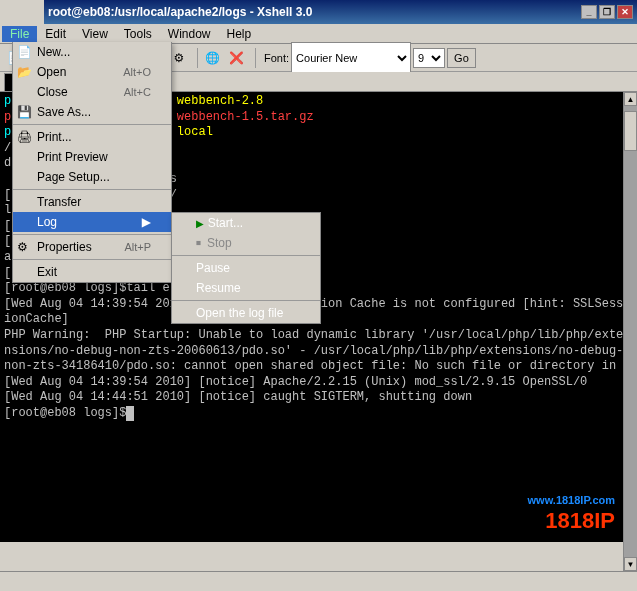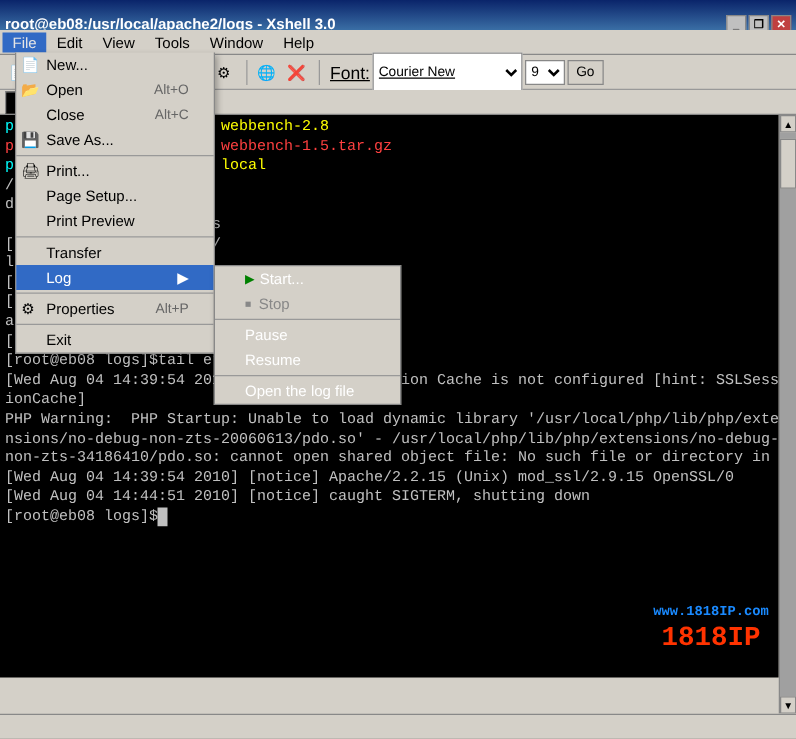--- a/index.html
+++ b/index.html
@@ -4,24 +4,26 @@
   <style>
     * { margin: 0; padding: 0; box-sizing: border-box; }
     body { width: 637px; height: 591px; overflow: hidden; font-family: 'Segoe UI', Tahoma, sans-serif; font-size: 12px; background: #d4d0c8; }
 
     
     #titlebar {
       background: linear-gradient(to bottom, #0a246a, #3a6ea5);
       color: white;
       height: 22px;
       display: flex;
+      align-items: center;
       padding: 12px 4px;
       font-size: 12px;
       font-weight: bold;
       user-select: none;
+      margin-left: 44px;
     }
     #titlebar .title { flex: 1; }
     #titlebar .win-buttons { display: flex; gap: 2px; }
     .win-btn {
       width: 16px; height: 14px;
       background: #c0c0c0;
       border: 1px solid #888;
       font-size: 9px;
       display: flex; align-items: center; justify-content: center;
       cursor: pointer;
@@ -38,48 +40,47 @@
       align-items: center;
       padding: 0 2px;
       font-size: 12px;
     }
     .menu-item {
       padding: 1px 8px;
       cursor: pointer;
       position: relative;
     }
     .menu-item:hover, .menu-item.active { background: #316ac5; color: white; }
-    .menu-item.active { background: #316ac5; color: #e5e5e5; }
+    .menu-item.active { background: #316ac5; color: #86efac; }
 
     
     #toolbar {
       background: #d4d0c8;
       border-bottom: 1px solid #999;
       height: 28px;
       display: flex;
       align-items: center;
       padding: 2px 4px;
       gap: 2px;
     }
     .tb-btn {
       width: 22px; height: 22px;
       background: #d4d0c8;
       border: 1px solid transparent;
       display: flex; align-items: center; justify-content: center;
       cursor: pointer;
       font-size: 12px;
     }
     .tb-sep { width: 4px; height: 20px; border-right: 1px solid #999; margin: 0 2px; }
-    .tb-label { font-size: 14px; margin-left: 4px; text-decoration: underline; }
+    .tb-label { font-size: 11px; margin-left: 4px; }
     .font-select {
       height: 32px; font-size: 11px;
       border: 1px solid #888;
       background: white;
       width: 120px;
-      text-decoration: underline;
     }
     .font-size-select {
       height: 20px; font-size: 11px;
       border: 1px solid #888;
       background: white;
       width: 32px;
     }
     .go-btn {
       height: 20px;
       padding: 0 6px;
@@ -125,28 +126,28 @@
       line-height: 1.3;
     }
     .term-line { white-space: pre; }
     .term-cyan { color: #00ffff; }
     .term-yellow { color: #ffff00; }
     .cursor { display: inline-block; width: 8px; background: #c0c0c0; }
 
     
     #watermark {
       position: absolute;
-      bottom: 18px;
+      bottom: 8px;
       right: 8px;
       color: #1a8aff;
-      font-family: Liberation Mono, monospace;
+      font-family: Liberation Sans, sans-serif;
       font-weight: bold;
       font-size: 11px;
       line-height: 1.2;
-      text-align: center;
+      text-align: right;
     }
     #watermark .big { font-size: 22px; color: #ff3300; }
 
     
     .dropdown {
       position: absolute;
       background: #d4d0c8;
       border: 1px solid #888;
       border-top: none;
       box-shadow: 2px 2px 5px rgba(0,0,0,0.3);
@@ -364,24 +365,24 @@
     <span class="shortcut">Alt+C</span>
   </div>
   <div class="dropdown-item">
     <span class="icon-area">💾</span>Save As...
   </div>
   <div class="dropdown-sep"></div>
   <div class="dropdown-item">
     <span class="icon-area">🖨</span>Print...
   </div>
   <div class="dropdown-item">
+    <span class="icon-area"></span>Print Preview
+  </div>
+  <div class="dropdown-item">
     <span class="icon-area"></span>Page Setup...
-  </div>
-  <div class="dropdown-item">
-    <span class="icon-area"></span>Print Preview
   </div>
   <div class="dropdown-sep"></div>
   <div class="dropdown-item">
     <span class="icon-area"></span>Transfer
   </div>
   <div class="dropdown-item highlighted log-item-wrapper" style="position:relative;">
     <span class="icon-area"></span>Log
     <span class="arrow">▶</span>
     
     <div id="log-submenu">

